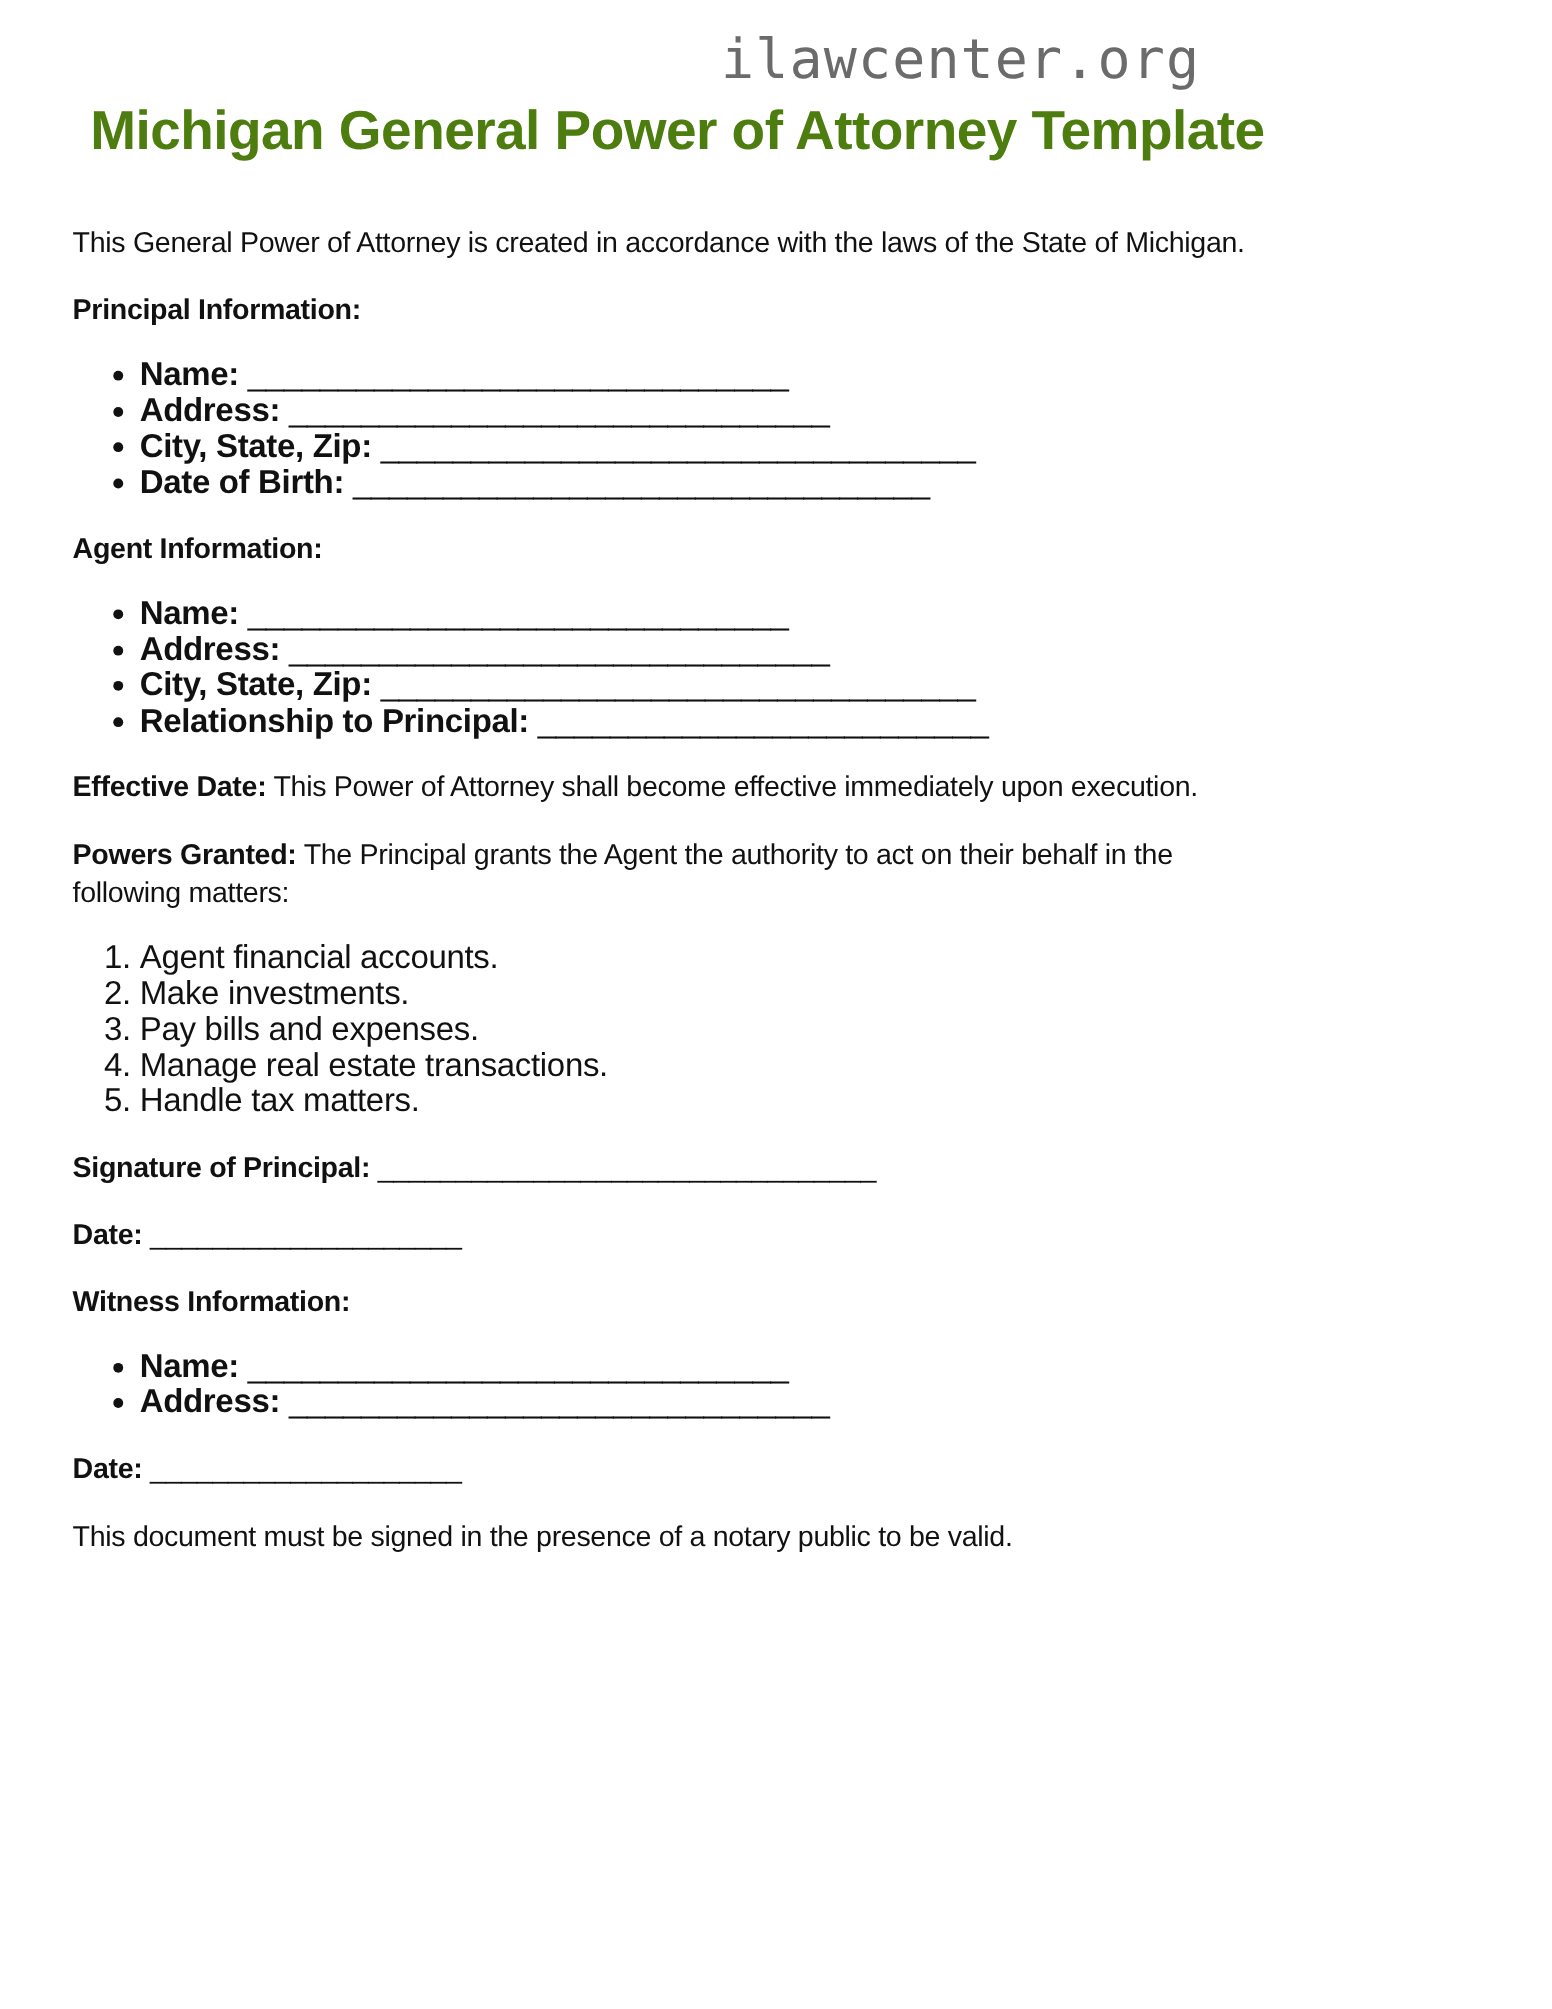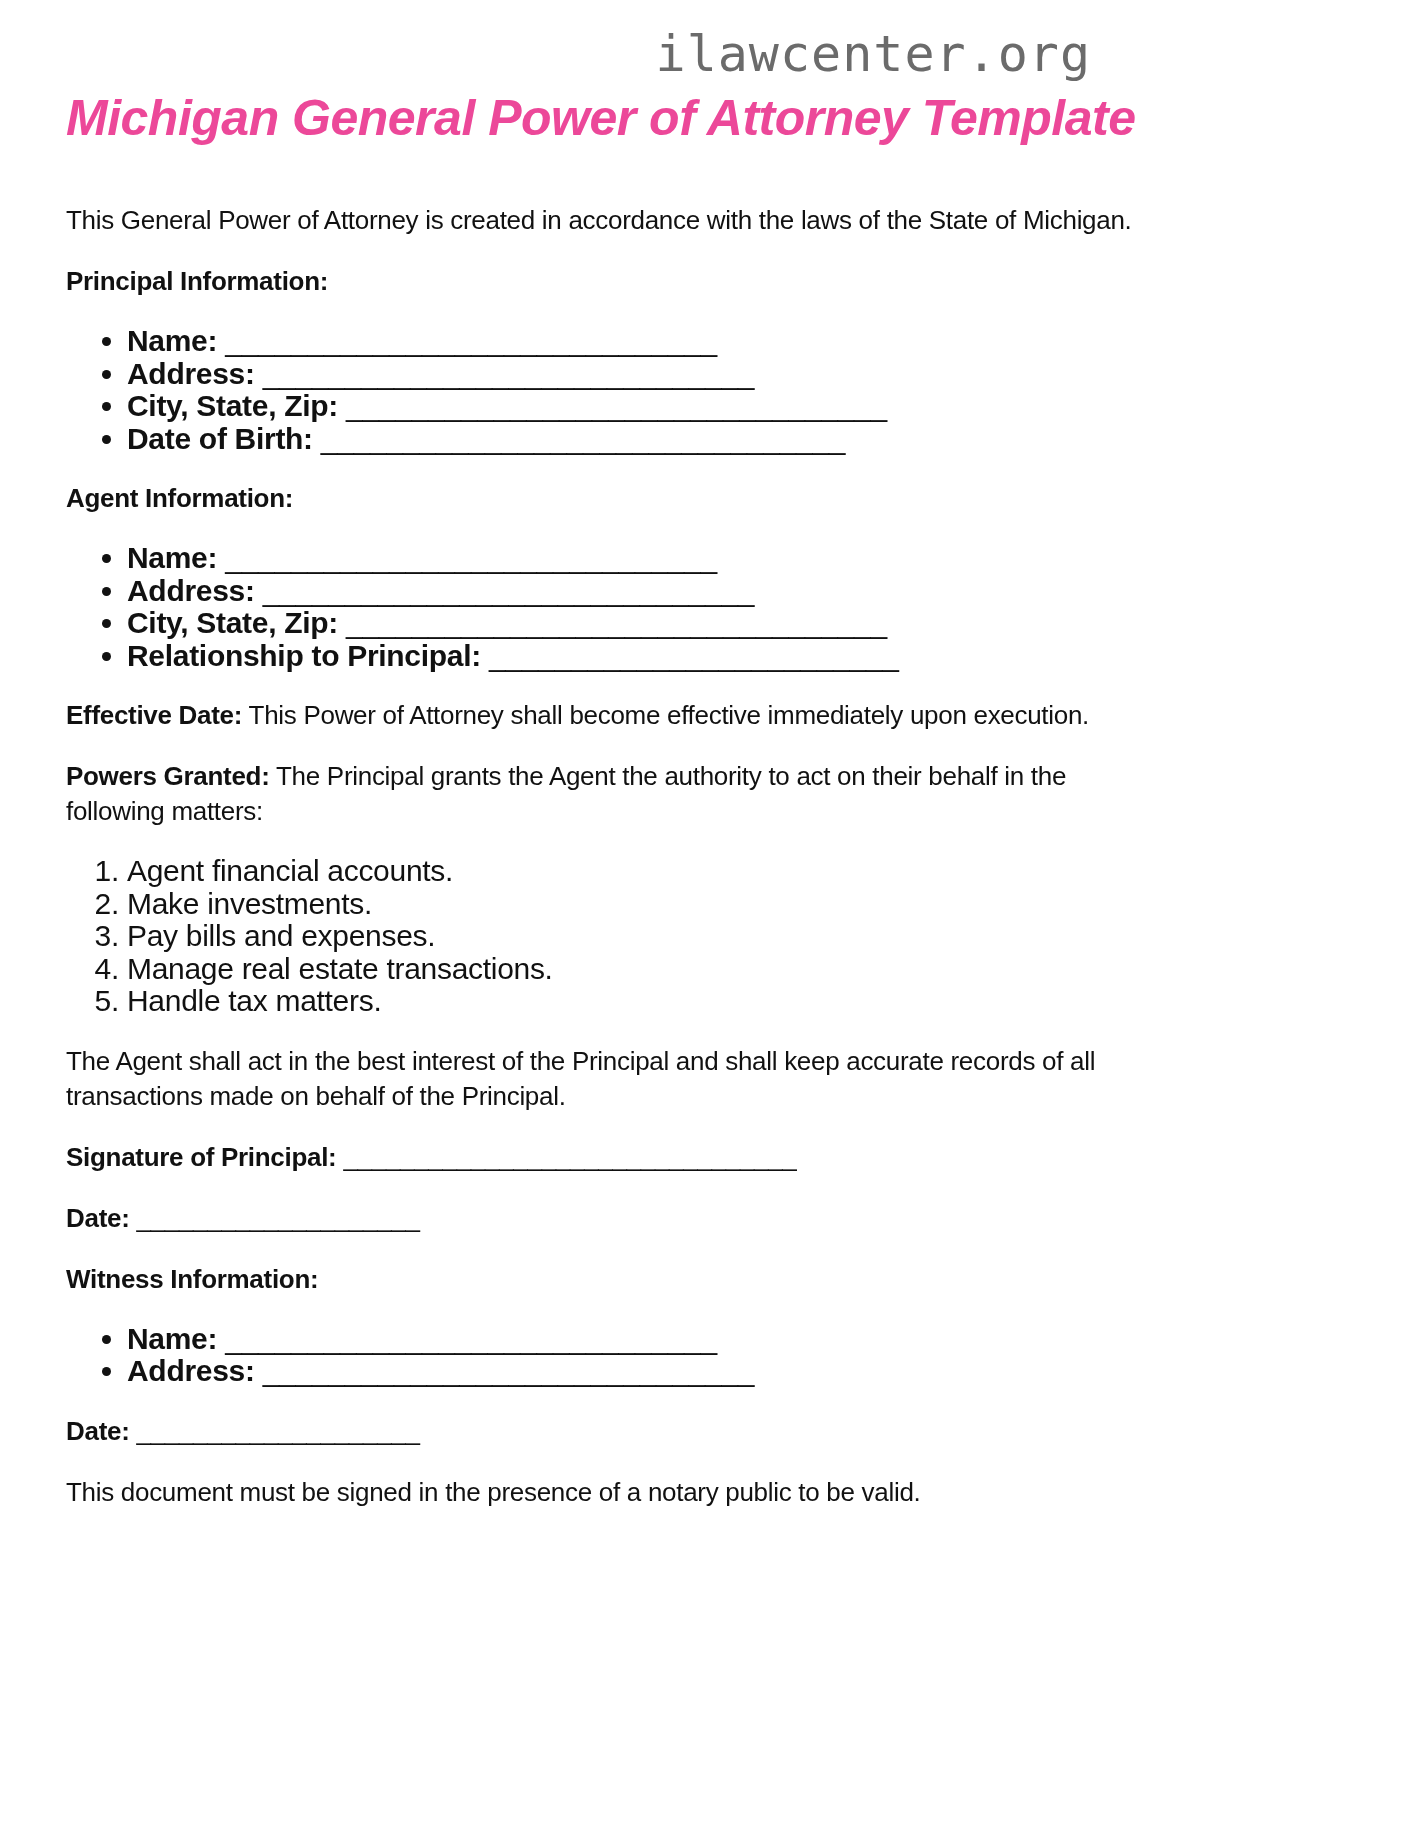--- a/index.html
+++ b/index.html
@@ -31,24 +31,23 @@
     letter-spacing: 1px;
     white-space: nowrap;
   }
   .doc {
     width: 1096px;
   }
   .title {
     font-size: 50px;
     line-height: 57px;
     font-weight: bold;
-    color: #ec4899;
-    margin: 8px 0 56px 0;
+    color: #4d7c0f;
+    margin: 8px 0 56px 16px;
     letter-spacing: -0.5px;
-    font-style: italic;
   }
   .doc p {
     font-size: 26px;
     line-height: 35px;
     margin: 26px 0;
   }
   .doc ul, .doc ol {
     font-size: 30px;
     line-height: 32.5px;
     margin: 26px 0;
@@ -102,21 +101,20 @@
     <p><strong>Powers Granted:</strong> <span>The Principal grants the Agent the authority to act on their behalf in the following matters:</span></p>
 
     <ol>
       <li>Agent financial accounts.</li>
       <li>Make investments.</li>
       <li>Pay bills and expenses.</li>
       <li>Manage real estate transactions.</li>
       <li>Handle tax matters.</li>
     </ol>
 
-    <p>The Agent shall act in the best interest of the Principal and shall keep accurate records of all transactions made on behalf of the Principal.</p>
 
     <p><strong>Signature of Principal:</strong> <span class="blank">________________________________</span></p>
 
     <p><strong>Date:</strong> <span class="blank">____________________</span></p>
 
     <p class="heading">Witness Information:</p>
 
     <ul>
       <li><strong>Name:</strong> <span class="blank">______________________________</span></li>
       <li><strong>Address:</strong> <span class="blank">______________________________</span></li>

